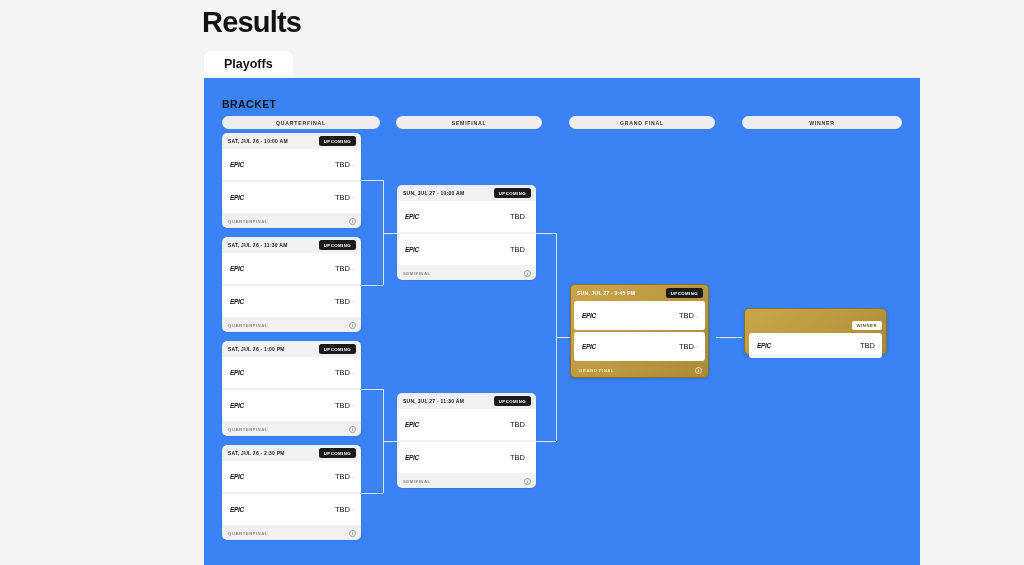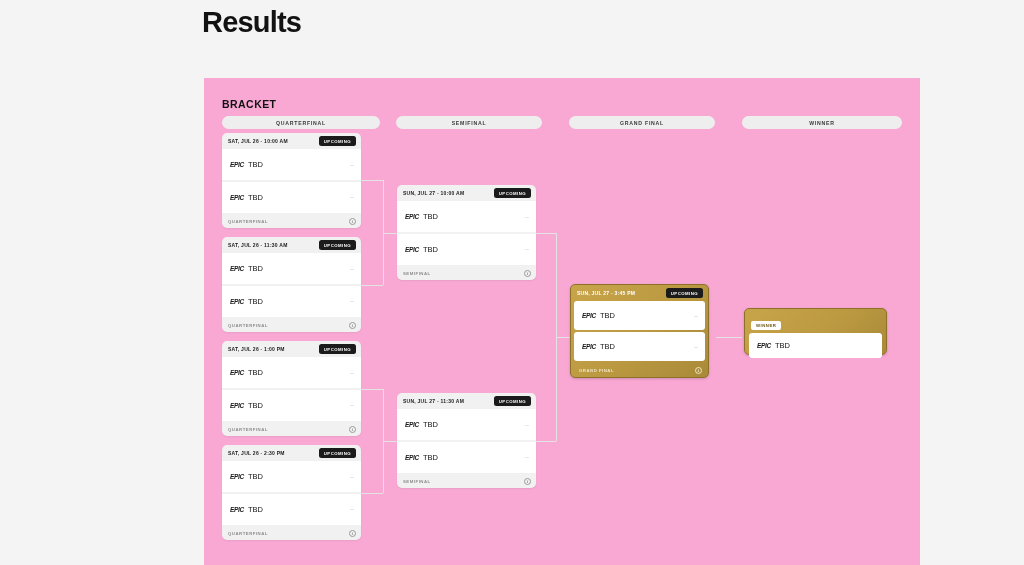--- a/index.html
+++ b/index.html
@@ -28,21 +28,22 @@
     padding: 7px 20px 8px 20px; line-height: 1;
     border-radius: 7px 7px 0 0; background: transparent;
     cursor: pointer; white-space: nowrap;
   }
   .tab.active { background: #ffffff; }
 
   
   .panel {
     position: absolute; left: 204px; top: 78px;
     width: 716px; height: 487px;
-    background: #f9a8d4;
+    background: #3b82f6;
+    text-align: right;
   }
   .panel-title {
     position: absolute; left: 18px; top: 20px;
     font-size: 10.5px; font-weight: 700; color: #121212;
     letter-spacing: 0.45px;
   }
 
   
   .col-head {
     position: absolute; height: 13px;
@@ -146,20 +147,21 @@
   }
 </style>
 </head>
 <body>
 
 <div class="page">
 
   <div class="page-title">Results</div>
 
   <div class="tabbar">
+    <div class="tab active">Playoffs</div>
   </div>
 
   <div class="panel">
 
     <div class="panel-title">BRACKET</div>
 
     <div class="col-head" style="left:18px; top:38px; width:158px;">
       <span>QUARTERFINAL</span>
     </div>
     <div class="col-head" style="left:192px; top:38px; width:146px;">

